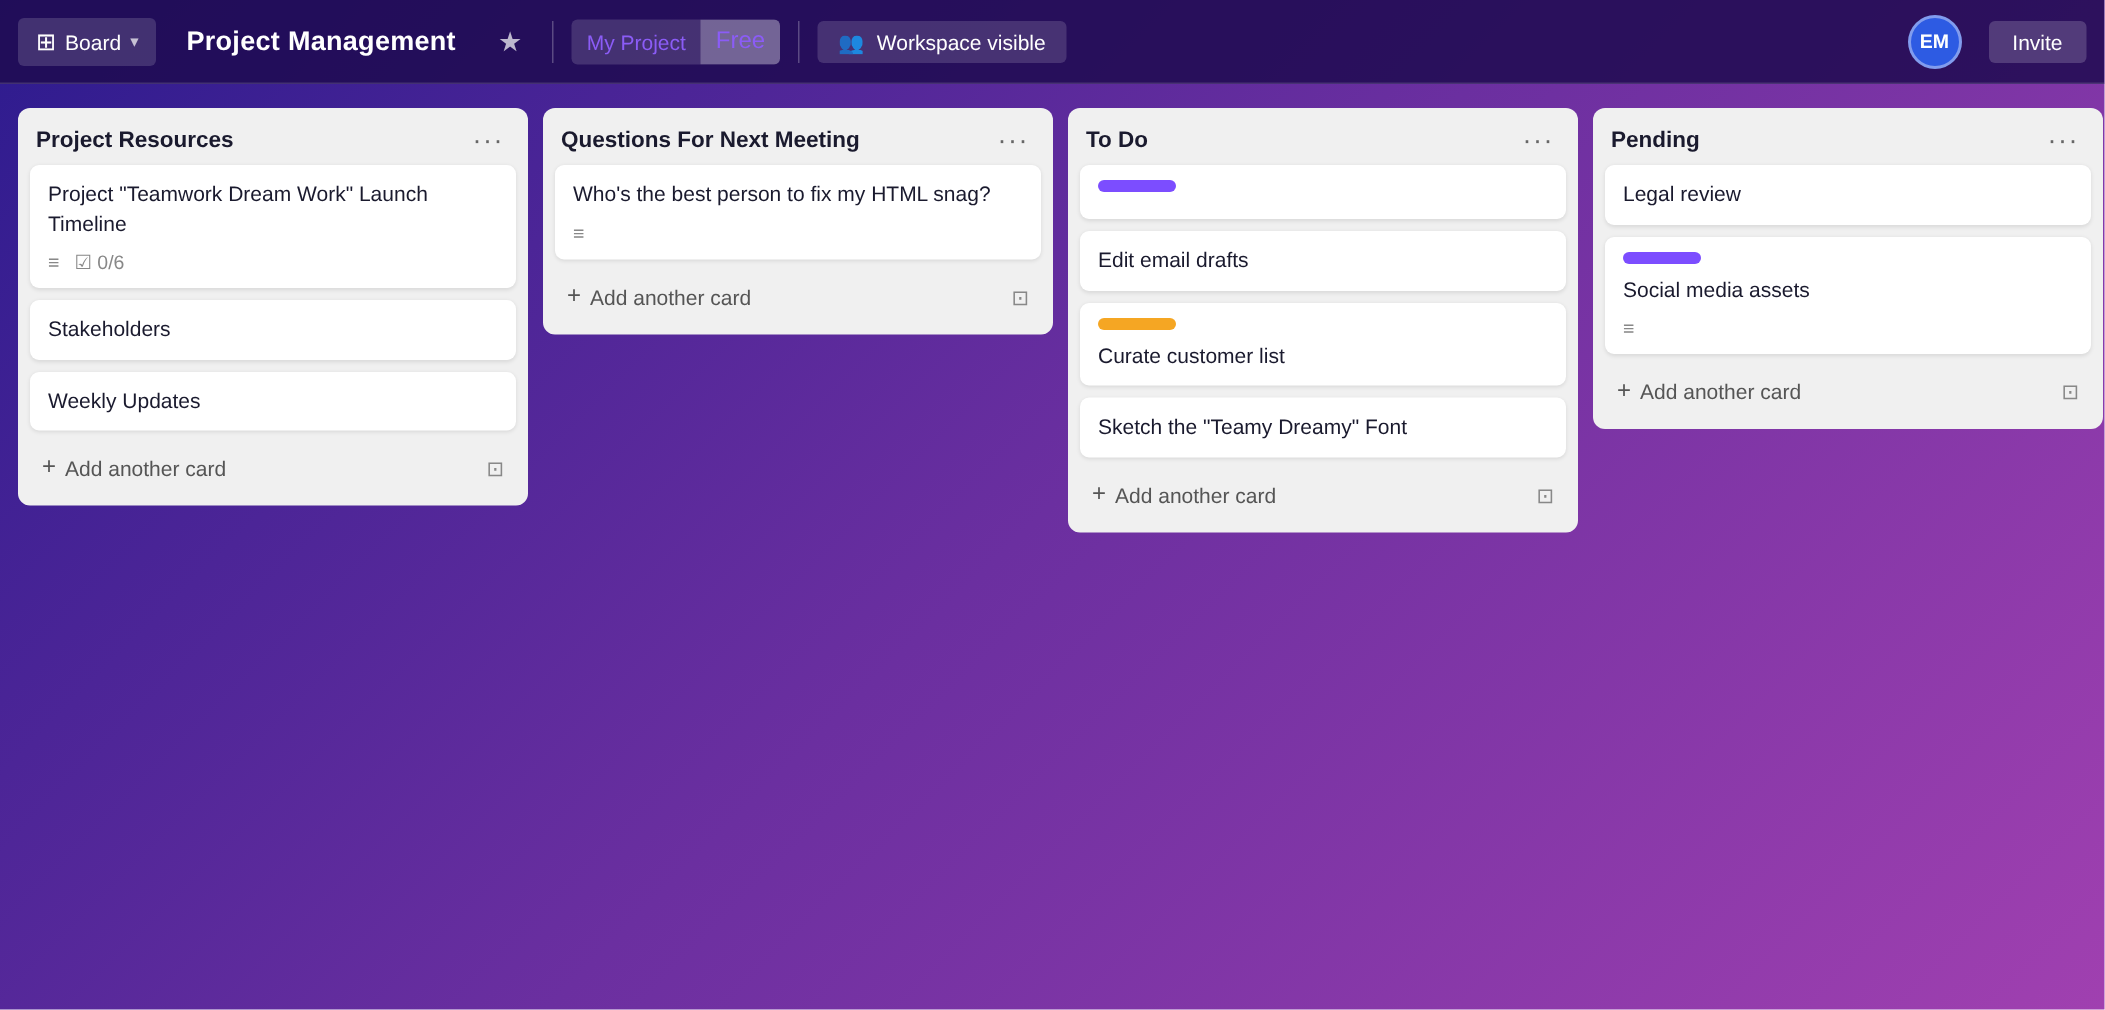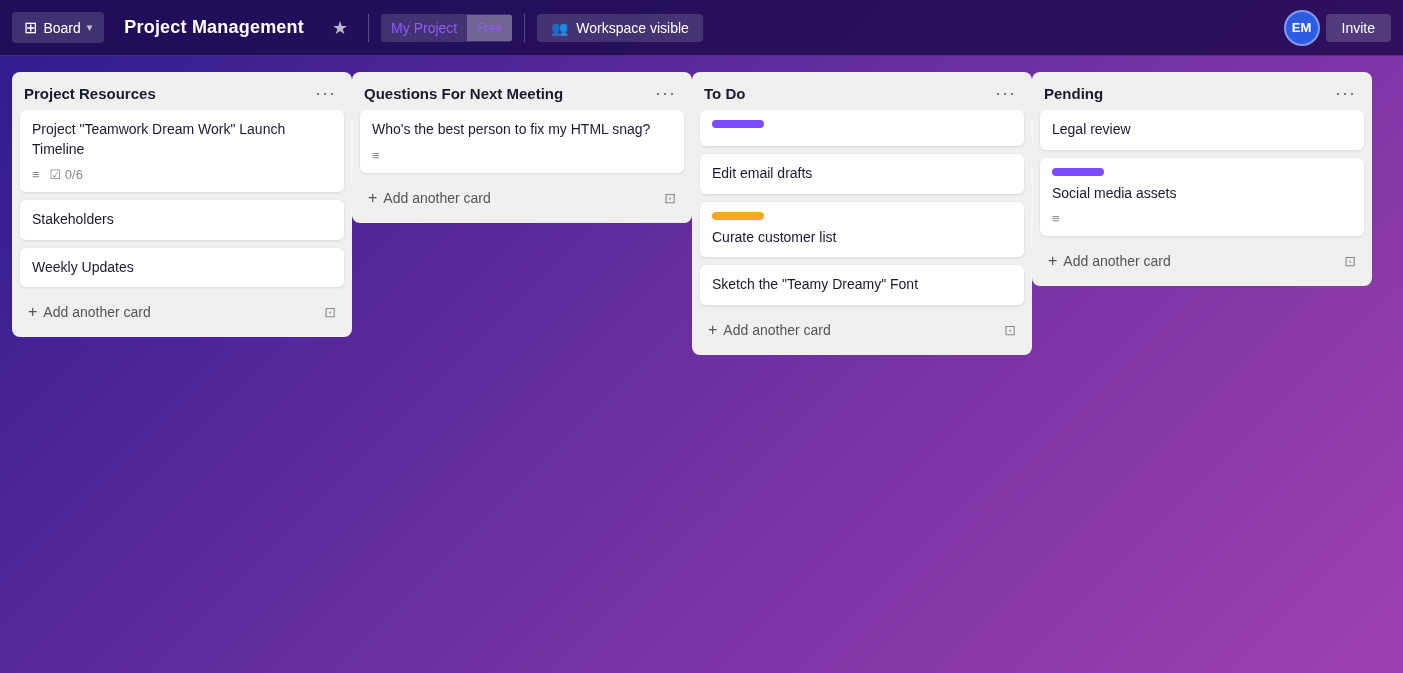--- a/index.html
+++ b/index.html
@@ -68,21 +68,21 @@
       font-size: 14px;
       cursor: pointer;
       overflow: hidden;
     }
     .project-btn .proj-name {
       padding: 6px 10px;
     }
     .project-btn .free-badge {
       background: rgba(255,255,255,0.25);
       padding: 6px 10px;
-      font-size: 12px;
+      font-size: 16px;
     }
     .workspace-btn {
       display: flex;
       align-items: center;
       gap: 8px;
       background: rgba(255,255,255,0.15);
       border: none;
       color: #fff;
       padding: 6px 14px;
       border-radius: 4px;
@@ -90,21 +90,21 @@
       cursor: pointer;
     }
     .workspace-icon {
       font-size: 14px;
       opacity: 0.85;
     }
     .header-right {
       margin-left: auto;
       display: flex;
       align-items: center;
-      gap: 6px;
+      gap: 18px;
     }
     .avatar {
       width: 36px;
       height: 36px;
       border-radius: 50%;
       background: #2d5be3;
       display: flex;
       align-items: center;
       justify-content: center;
       color: #fff;
@@ -119,20 +119,21 @@
       padding: 6px 16px;
       border-radius: 4px;
       font-size: 14px;
       cursor: pointer;
     }
 
     
     .board-area {
       padding: 16px 12px;
       display: flex;
+      gap: 10px;
       align-items: flex-start;
     }
 
     
     .column {
       width: 340px;
       background: #f0f0f0;
       border-radius: 8px;
       padding: 10px 8px 8px 8px;
       flex-shrink: 0;

